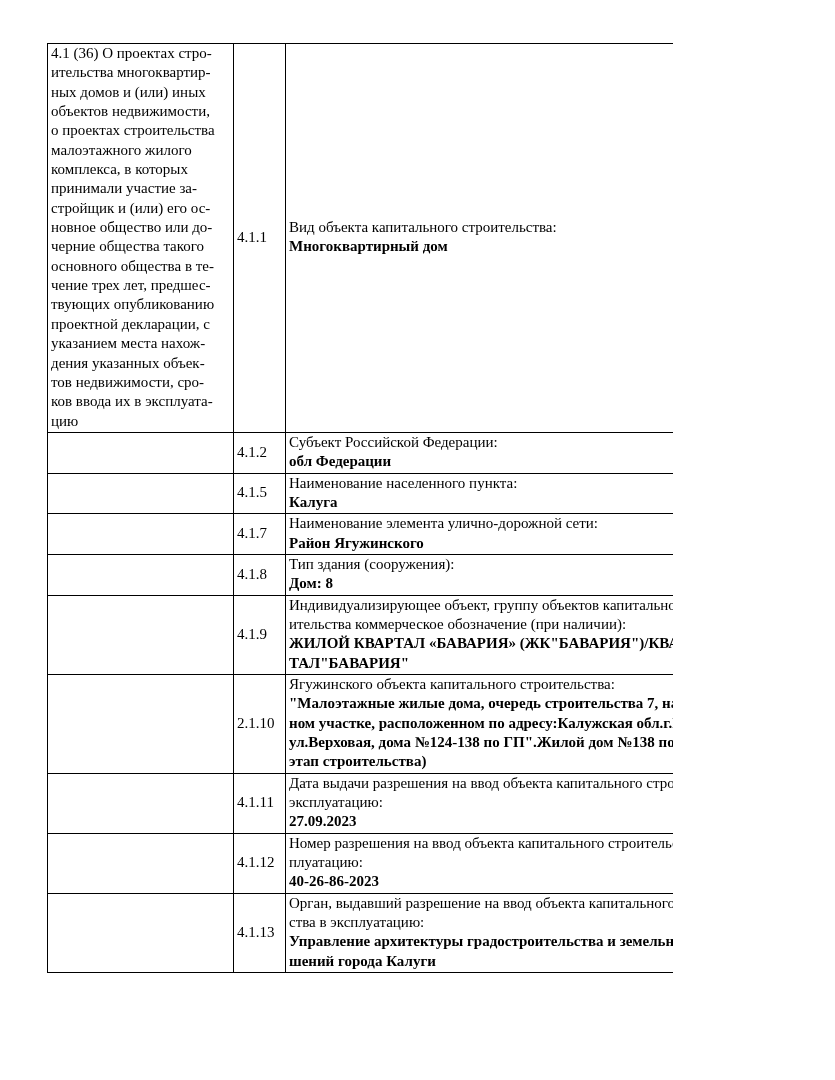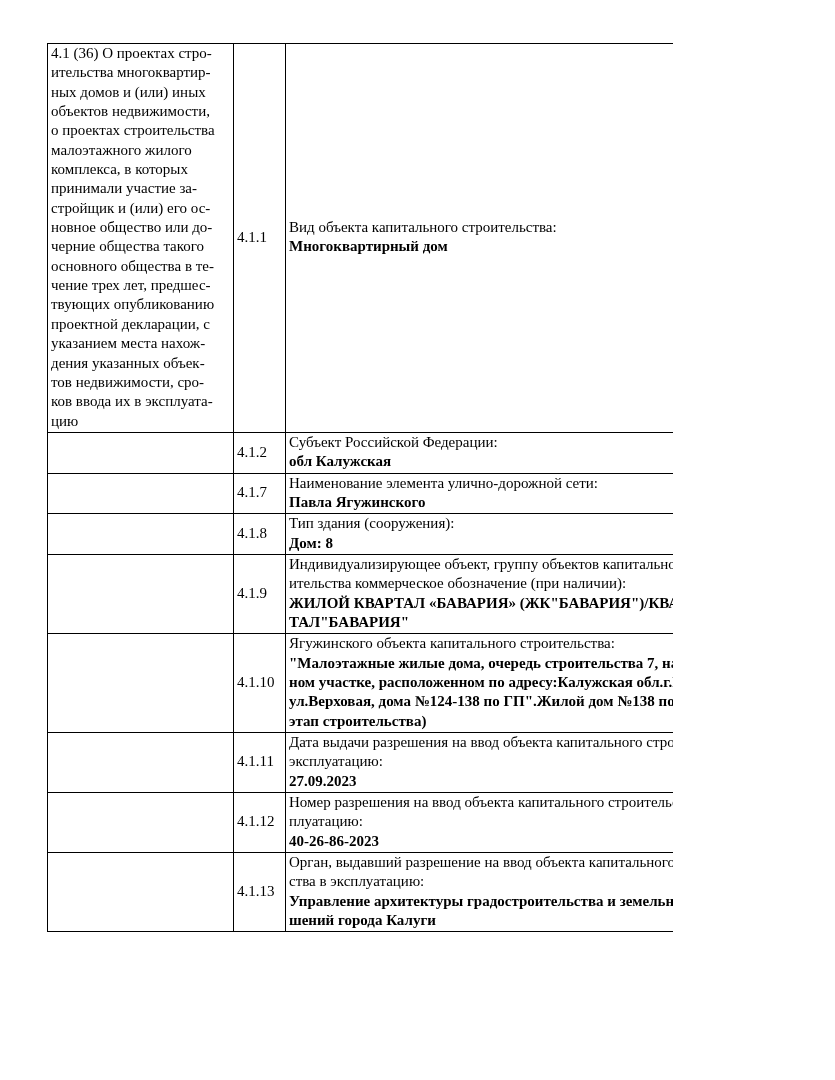--- a/index.html
+++ b/index.html
@@ -100,34 +100,42 @@
         <div class="label">Вид объекта капитального строительства:</div>
         <div class="value"><span class="plain"></span><span>Многоквартирный дом</span></div>
       </td>
     </tr>
 
     <tr>
       <td class="desc-cell"></td>
       <td class="num-cell">4.1.2</td>
       <td class="content-cell">
         <div class="label">Субъект Российской Федерации:</div>
-        <div class="value"><span class="plain"></span><span>обл Калужская</span></div>
-      </td>
-    </tr>
-
-
-
+        <div class="value"><span class="plain"></span><span>обл Федерации</span></div>
+      </td>
+    </tr>
+
+
+
+    <tr>
+      <td class="desc-cell"></td>
+      <td class="num-cell">4.1.5</td>
+      <td class="content-cell">
+        <div class="label">Наименование населенного пункта:</div>
+        <div class="value"><span class="plain"></span><span>Калуга</span></div>
+      </td>
+    </tr>
 
 
     <tr>
       <td class="desc-cell"></td>
       <td class="num-cell">4.1.7</td>
       <td class="content-cell">
         <div class="label">Наименование элемента улично-дорожной сети:</div>
-        <div class="value"><span class="plain"></span><span>Павла Ягужинского</span></div>
+        <div class="value"><span class="plain"></span><span>Район Ягужинского</span></div>
       </td>
     </tr>
 
     <tr>
       <td class="desc-cell"></td>
       <td class="num-cell">4.1.8</td>
       <td class="content-cell">
         <div class="label">Тип здания (сооружения):</div>
         <div class="value"><span class="plain">Дом: </span><span>8</span></div>
       </td>
@@ -139,21 +147,21 @@
       <td class="content-cell">
         <div class="label">Индивидуализирующее объект, группу объектов капитального стро-
 ительства коммерческое обозначение (при наличии):</div>
         <div class="value"><span class="plain"></span><span>ЖИЛОЙ КВАРТАЛ «БАВАРИЯ» (ЖК"БАВАРИЯ")/КВАР-
 ТАЛ"БАВАРИЯ"</span></div>
       </td>
     </tr>
 
     <tr>
       <td class="desc-cell"></td>
-      <td class="num-cell">4.1.10</td>
+      <td class="num-cell">2.1.10</td>
       <td class="content-cell">
         <div class="label">Ягужинского объекта капитального строительства:</div>
         <div class="value"><span class="plain"></span><span>"Малоэтажные жилые дома, очередь строительства 7, на земель-
 ном участке, расположенном по адресу:Калужская обл.г.Калуга,
 ул.Верховая, дома №124-138 по ГП".Жилой дом №138 по ГП (9
 этап строительства)</span></div>
       </td>
     </tr>
 
     <tr>

